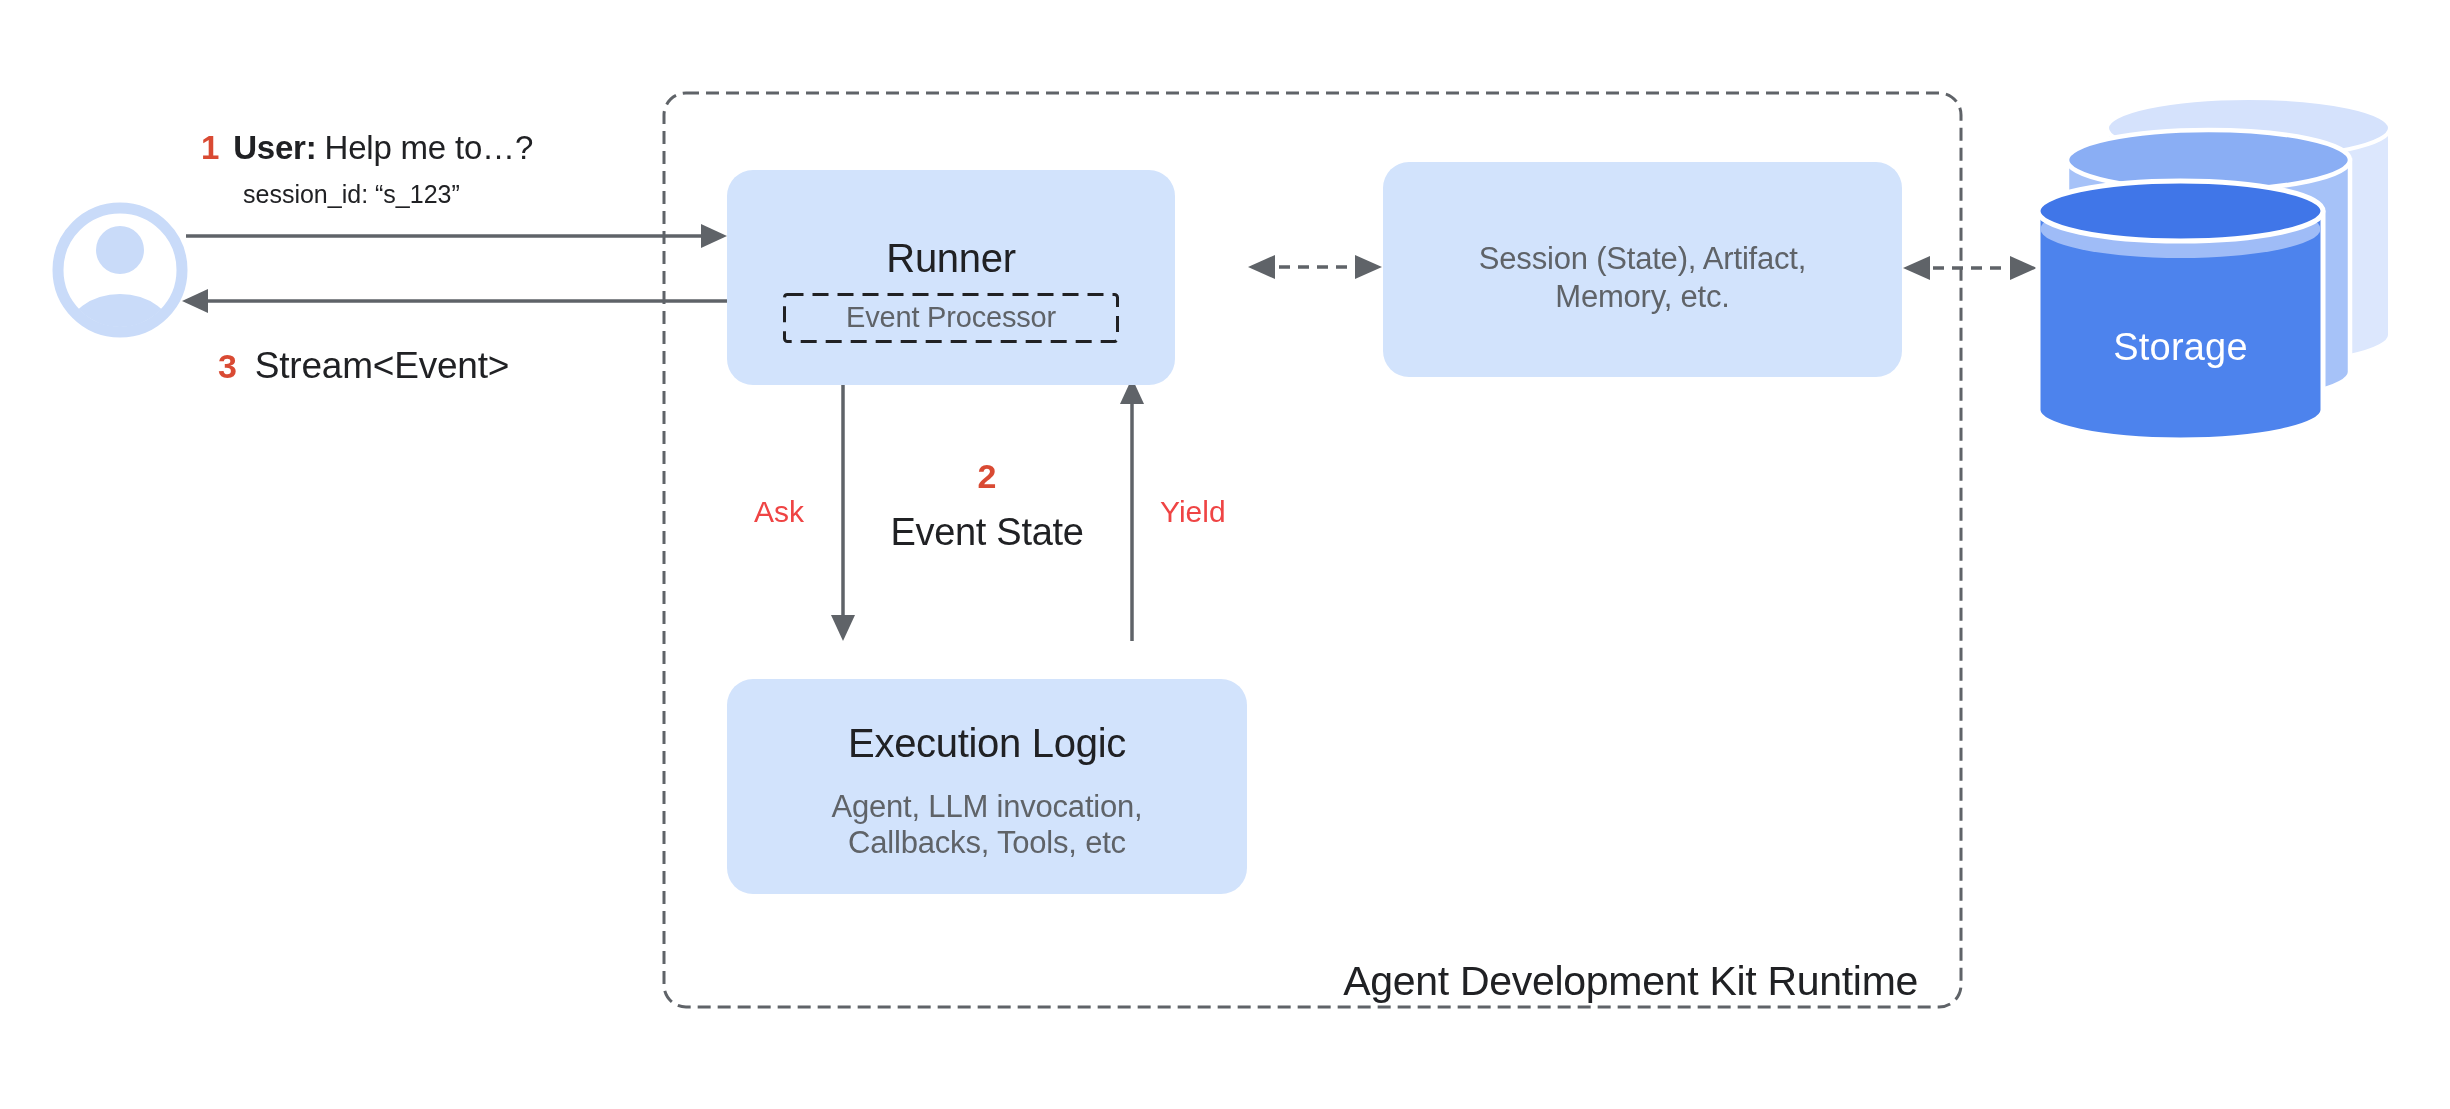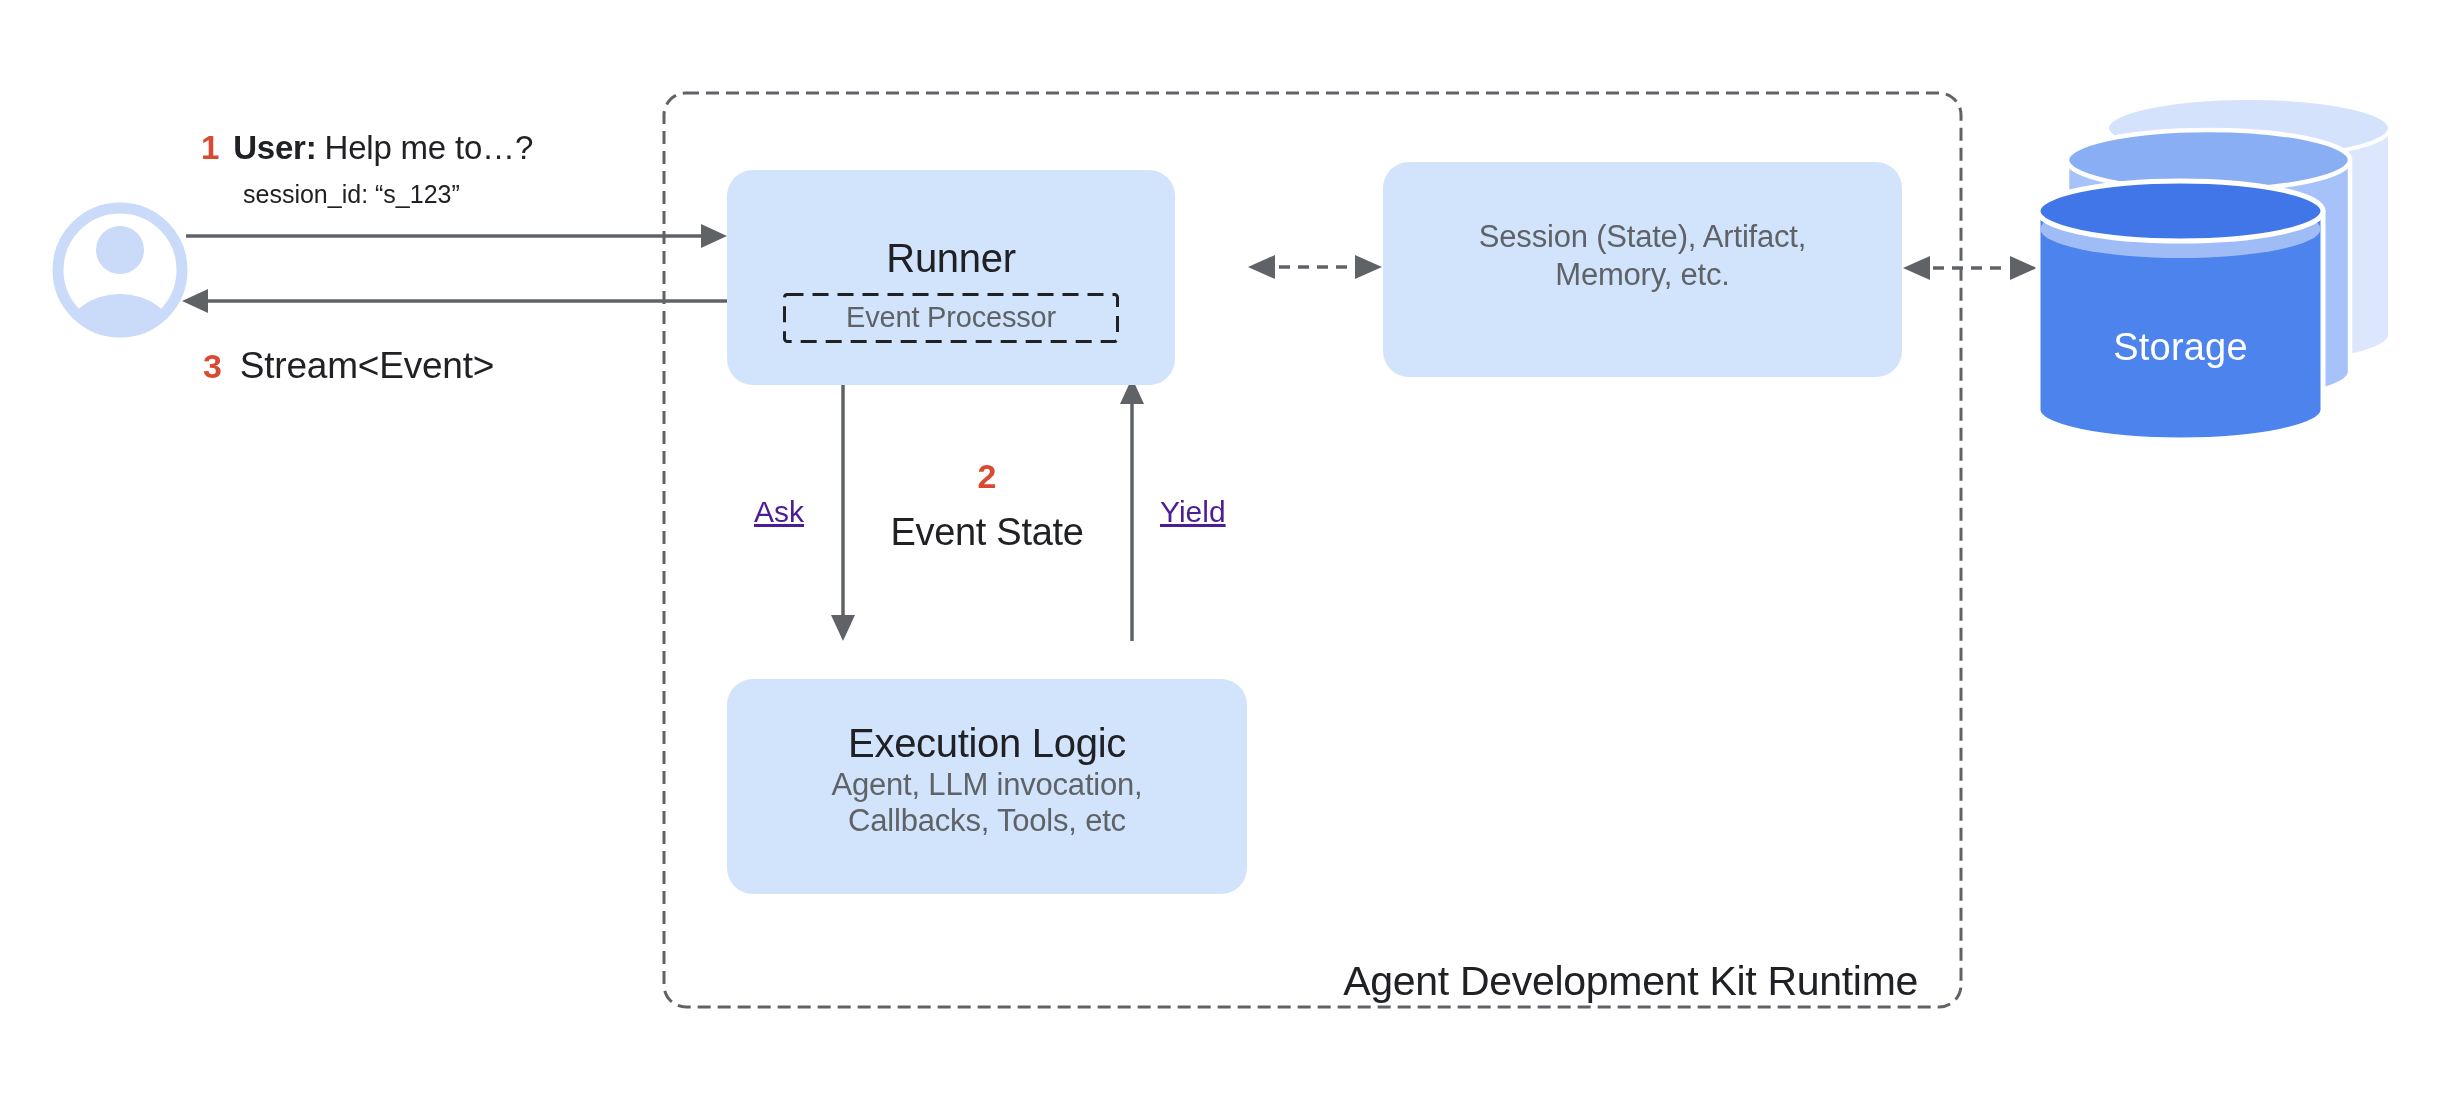--- a/index.html
+++ b/index.html
@@ -34,39 +34,40 @@
     background:#d2e3fc;
     border-radius:26px;
     text-align:center;
     box-sizing:border-box;
   }
   .box-title{
     font-size:40px;line-height:48px;color:#202124;font-weight:400;
     letter-spacing:-0.3px;
   }
   .box-desc{
+    margin-top:22px;
     font-size:31px;color:#5f6368;font-weight:400;letter-spacing:-0.2px;
   }
   .desc-38{line-height:38px;}
   .desc-36{line-height:36px;}
 
   
   .ep{
     position:relative;
     width:336px;height:50px;
     margin:11px auto 0 auto;
   }
   .ep-label{
     position:absolute;left:0;top:0;right:0;bottom:0;
     line-height:49px;font-size:29px;color:#5f6368;text-align:center;
     letter-spacing:-0.2px;
   }
 
   .loop-label{
-    text-align:center;color:#4c1d95;font-size:30px;line-height:36px;white-space:nowrap;text-decoration:underline;
+    text-align:center;color:#ef4444;font-size:30px;line-height:36px;white-space:nowrap;
   }
   .event-loop-block{text-align:center;white-space:nowrap;}
   .event-loop-num{font-size:34px;line-height:38px;font-weight:700;color:#d94a33;}
   .event-loop-text{font-size:38px;line-height:44px;color:#202124;margin-top:15px;letter-spacing:-0.3px;}
 
   .adk-label{
     position:absolute;right:532px;top:933px;
     font-size:41px;line-height:48px;color:#202124;white-space:nowrap;
     letter-spacing:-0.3px;
     margin-top:24px;
@@ -141,21 +142,21 @@
       <ellipse cx="2180.5" cy="229" rx="140" ry="29" fill="#9fbcf7"></ellipse>
       <ellipse cx="2180.5" cy="211" rx="142.5" ry="30" fill="#4076e8" stroke="#ffffff" stroke-width="5"></ellipse>
     </g>
   </svg>
 
   <div class="abs step-line" style="left:201px;top:128px;">
     <span class="step-num">1</span><span class="speaker">User:</span><span class="msg">Help me to…?</span>
   </div>
   <div class="abs session" style="left:243px;top:181px;">session_id: “s_123”</div>
 
-  <div class="abs step3-line" style="left:203px;top:344px;">
+  <div class="abs step3-line" style="left:218px;top:344px;">
     <span class="step-num">3</span><span>Stream&lt;Event&gt;</span>
   </div>
 
   <div class="bluebox" style="left:727px;top:162px;width:448px;height:215px;padding-top:64px;margin-top:8px;">
     <div class="box-title">Runner</div>
     <div class="ep">
       <svg width="336" height="50" style="position:absolute;left:0;top:0;">
         <rect x="1.5" y="1.5" width="333" height="47" rx="3" fill="none" stroke="#202124" stroke-width="3" stroke-dasharray="16 9"></rect>
       </svg>
       <div class="ep-label">Event Processor</div>

